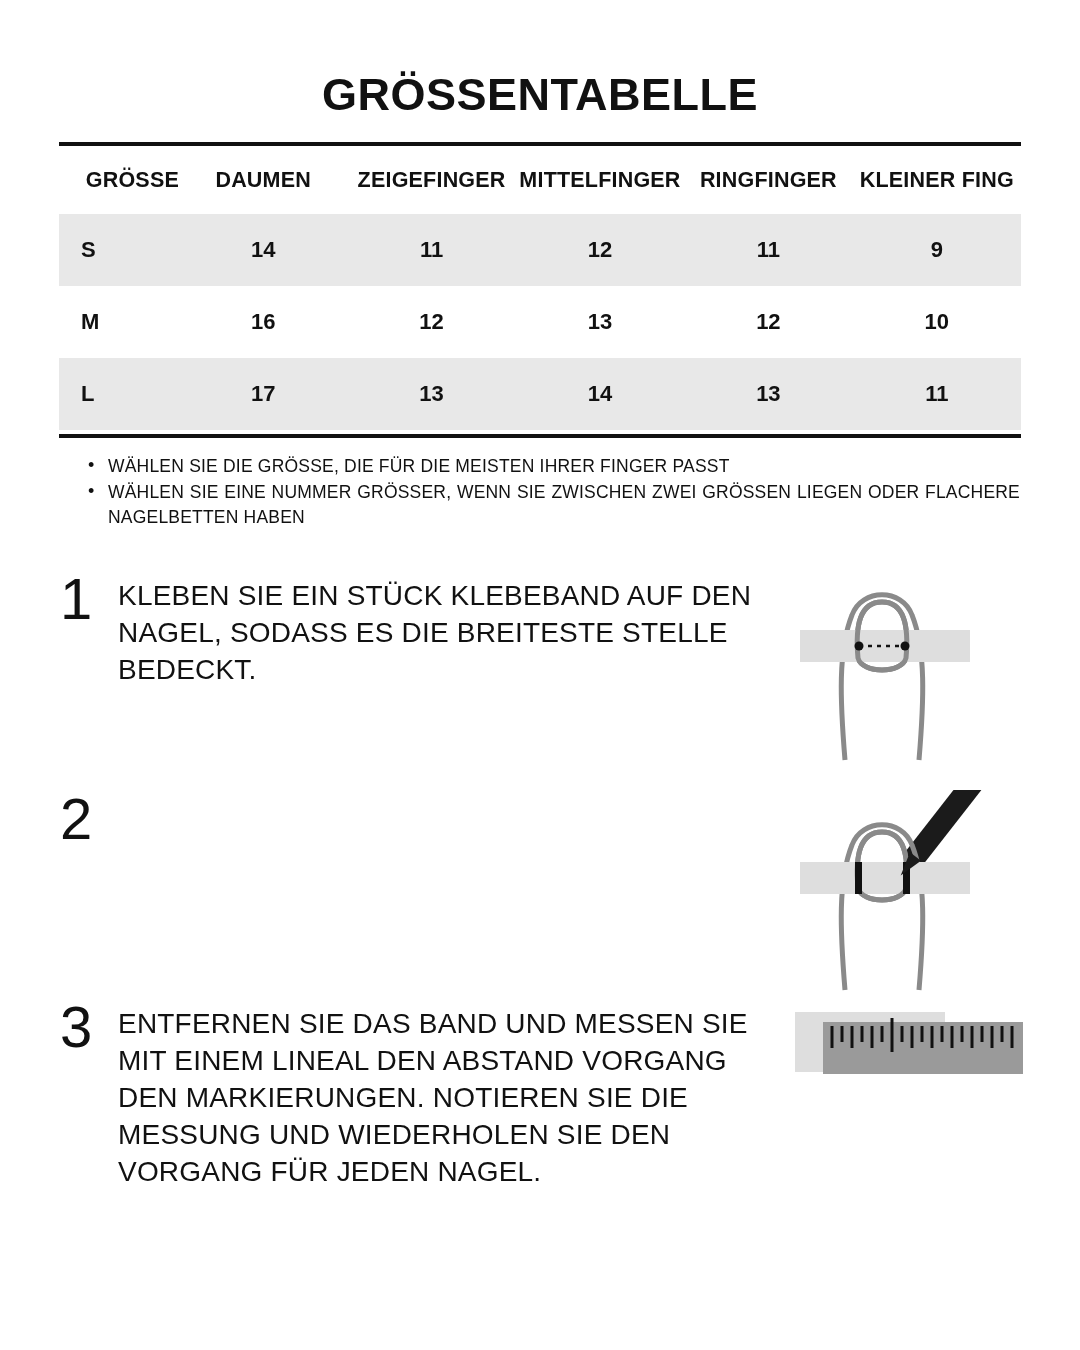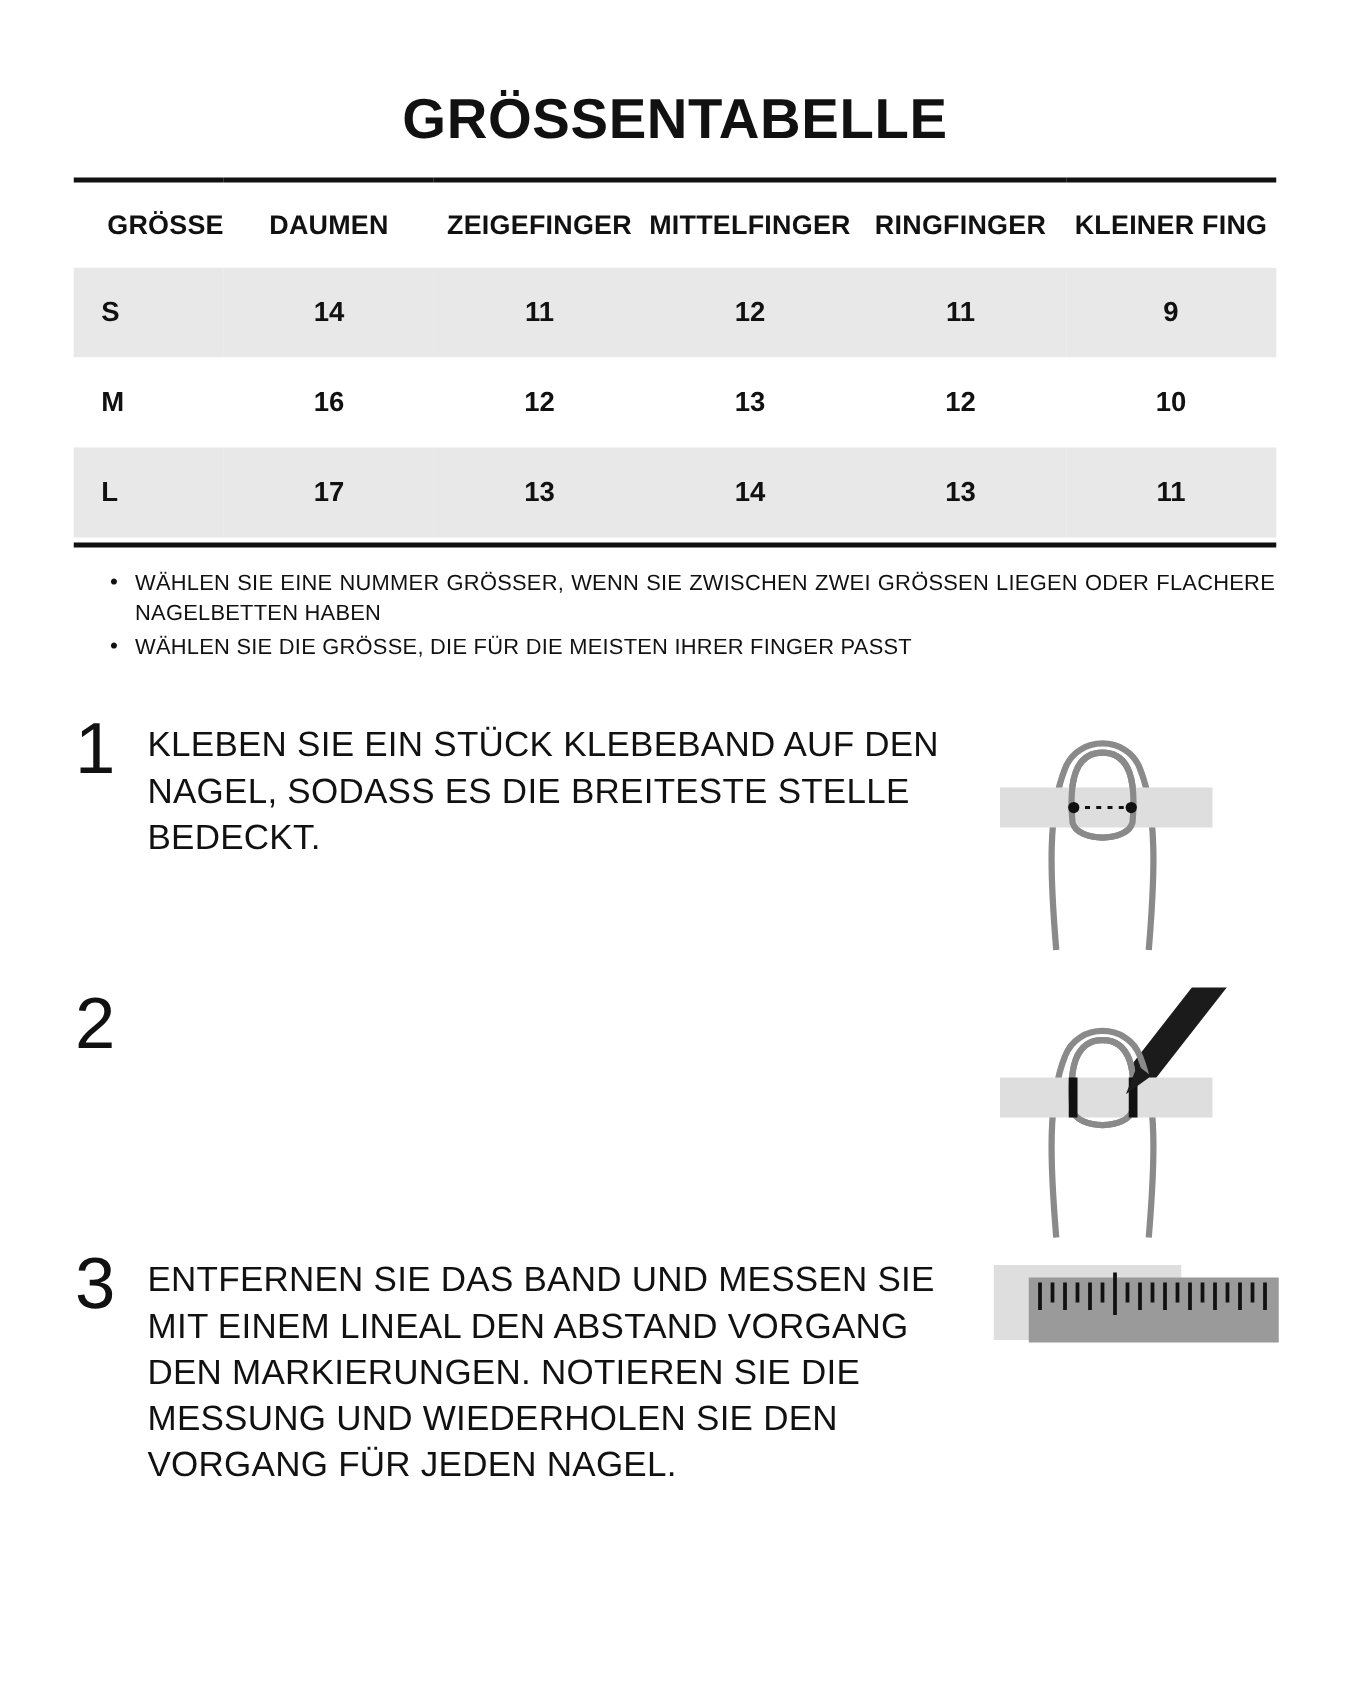--- a/index.html
+++ b/index.html
@@ -182,22 +182,22 @@
           <td>14</td>
           <td>13</td>
           <td>11</td>
         </tr>
       </tbody>
     </table>
     <div class="table-bottom-rule"></div>
   </div>
 
   <ul class="notes">
+    <li>WÄHLEN SIE DIE GRÖSSE, DIE FÜR DIE MEISTEN IHRER FINGER PASST</li>
     <li>WÄHLEN SIE EINE NUMMER GRÖSSER, WENN SIE ZWISCHEN ZWEI GRÖSSEN LIEGEN ODER FLACHERE NAGELBETTEN HABEN</li>
-    <li>WÄHLEN SIE DIE GRÖSSE, DIE FÜR DIE MEISTEN IHRER FINGER PASST</li>
   </ul>
 
   <div class="steps">
 
     <div class="step step-1">
       <div class="step-num">1</div>
       <div class="step-text">KLEBEN SIE EIN STÜCK KLEBEBAND AUF DEN NAGEL, SODASS ES DIE BREITESTE STELLE BEDECKT.</div>
       <div class="step-art">
         <svg width="240" height="200" viewBox="0 0 240 200" xmlns="http://www.w3.org/2000/svg">
 

